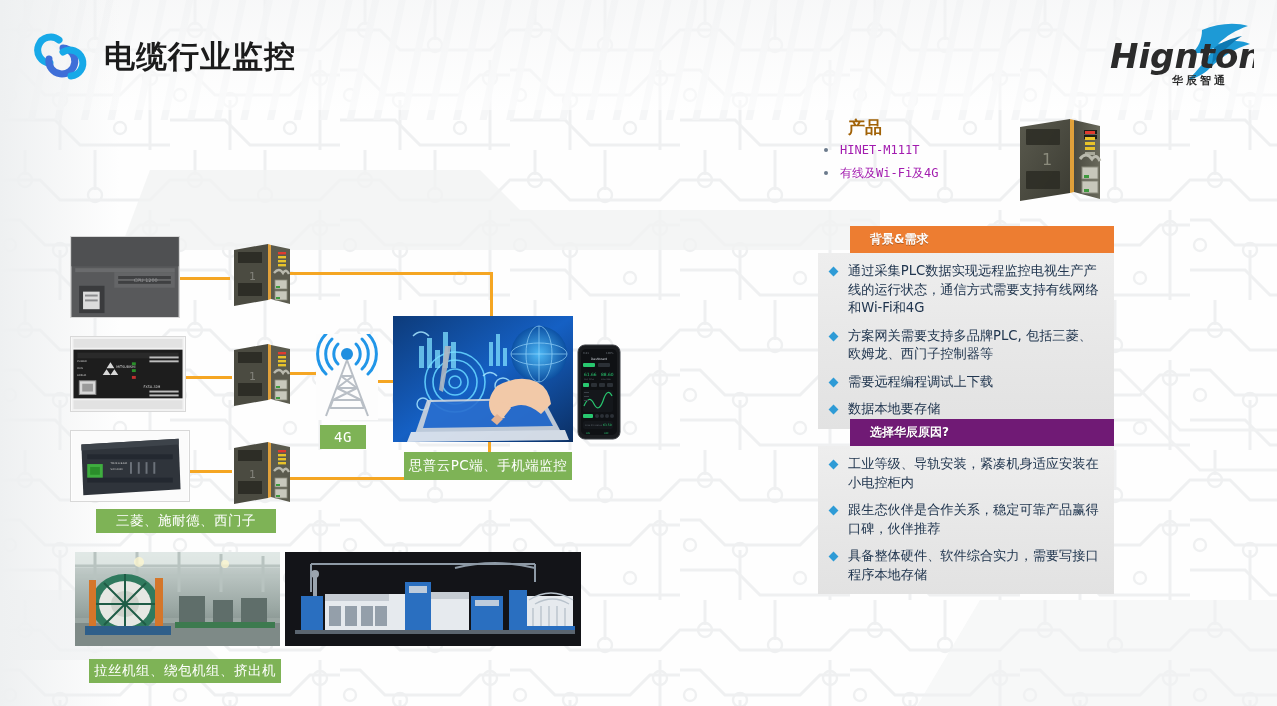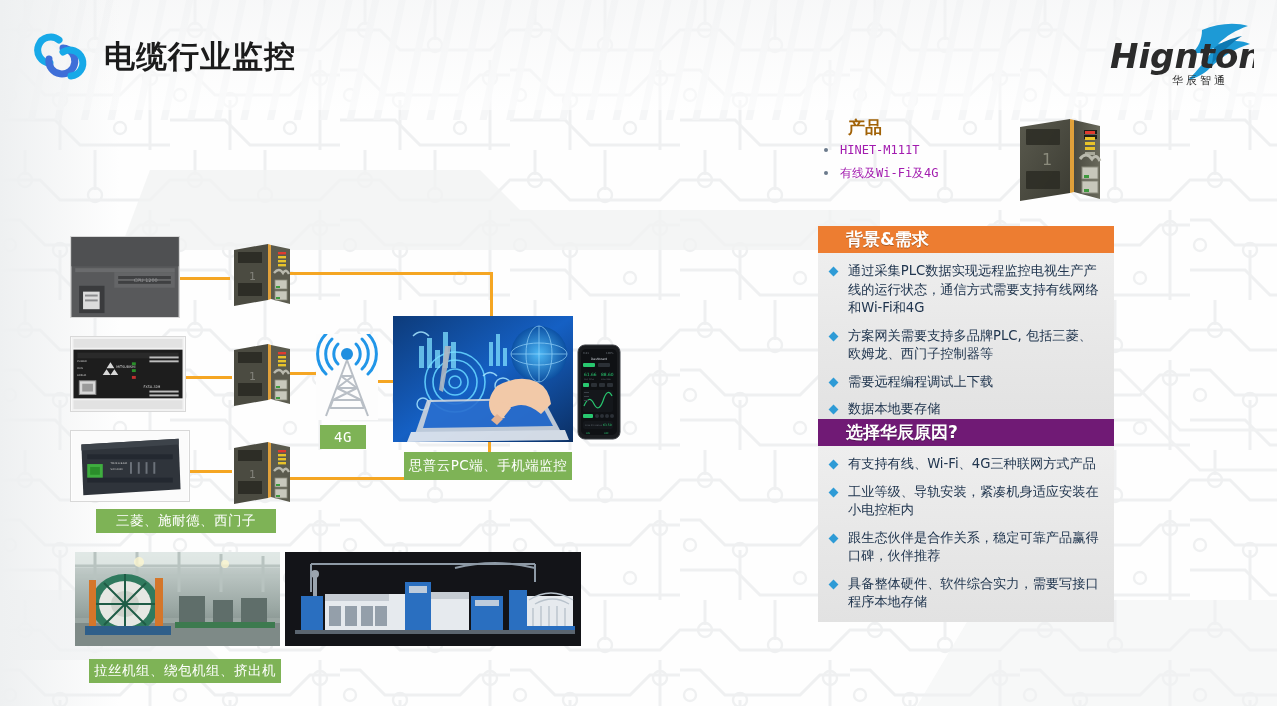--- a/index.html
+++ b/index.html
@@ -24,21 +24,21 @@
   .header-logo { position: absolute; left: 33px; top: 32px; width: 56px; height: 52px; }
   .page-title {
     position: absolute; left: 104px; top: 36px;
     font-size: 31px; font-weight: 700; color: #1b1b1b;
     letter-spacing: 1px;
     font-family: "DejaVu Sans", sans-serif;
   }
   .brand-logo { position: absolute; left: 1106px; top: 20px; width: 148px; height: 72px; }
   .brand-sub {
     position: absolute; left: 1172px; top: 73px;
-    font-size: 11px; color: #2a2a2a; letter-spacing: 3px; font-weight: 400;
+    font-size: 11px; color: #2a2a2a; letter-spacing: 3px; font-weight: 700;
     font-family: "DejaVu Sans", sans-serif;
   }
 
   
   .product-head {
     position: absolute; left: 848px; top: 116px;
     font-size: 17px; font-weight: 700; color: #a16207;
     font-family: "DejaVu Sans", sans-serif;
   }
   .product-list { position: absolute; left: 820px; top: 139px; width: 230px; }
@@ -52,24 +52,25 @@
     content: ""; position: absolute; left: 4px; top: 9px;
     width: 4px; height: 4px; border-radius: 50%; background: #6b7a8c;
   }
 
   
   .product-device { position: absolute; left: 1012px; top: 113px; width: 96px; height: 94px; }
 
   
   .panel { position: absolute; left: 818px; width: 296px; }
   .panel-head {
-    height: 27px; line-height: 27px; padding-left: 28px;
-    color: #ffffff; font-size: 17px; font-weight: 700;
+    height: 27px; line-height: 27px; padding-left: 20px;
+    color: #ffffff; font-size: 12px; font-weight: 700;
     font-family: "DejaVu Sans", sans-serif;
     text-shadow: 0 1px 0 rgba(0,0,0,.28);
+    margin-left: 32px;
   }
   .panel-body {
     background: linear-gradient(180deg,#eeeeee 0%,#e7e7e7 55%,#e2e2e2 100%);
     padding: 9px 10px 8px 8px;
   }
   .panel-body ul { list-style: none; }
   .panel-body li {
     position: relative; padding-left: 22px; margin-bottom: 9px;
     font-size: 13.2px; line-height: 18.5px; color: #21364f;
     font-family: "DejaVu Sans", sans-serif;
@@ -224,21 +225,20 @@
         <li><span class="bullet"></span><span>需要远程编程调试上下载</span></li>
         <li><span class="bullet"></span><span>数据本地要存储</span></li>
       </ul>
     </div>
   </div>
 
   <div class="panel" id="panel-reason">
     <div class="panel-head">选择华辰原因?</div>
     <div class="panel-body">
       <ul>
-        <li><span class="bullet"></span><span>有支持有线、Wi-Fi、4G三种联网方式产品</span></li>
         <li><span class="bullet"></span><span>工业等级、导轨安装，紧凑机身适应安装在小电控柜内</span></li>
         <li><span class="bullet"></span><span>跟生态伙伴是合作关系，稳定可靠产品赢得口碑，伙伴推荐</span></li>
         <li><span class="bullet"></span><span>具备整体硬件、软件综合实力，需要写接口程序本地存储</span></li>
       </ul>
     </div>
   </div>
 
   <div class="wire h" style="left:180px; top:277px; width:50px;"></div>
   <div class="wire h" style="left:288px; top:272px; width:205px;"></div>
   <div class="wire v" style="left:490px; top:272px; height:110px;"></div>

